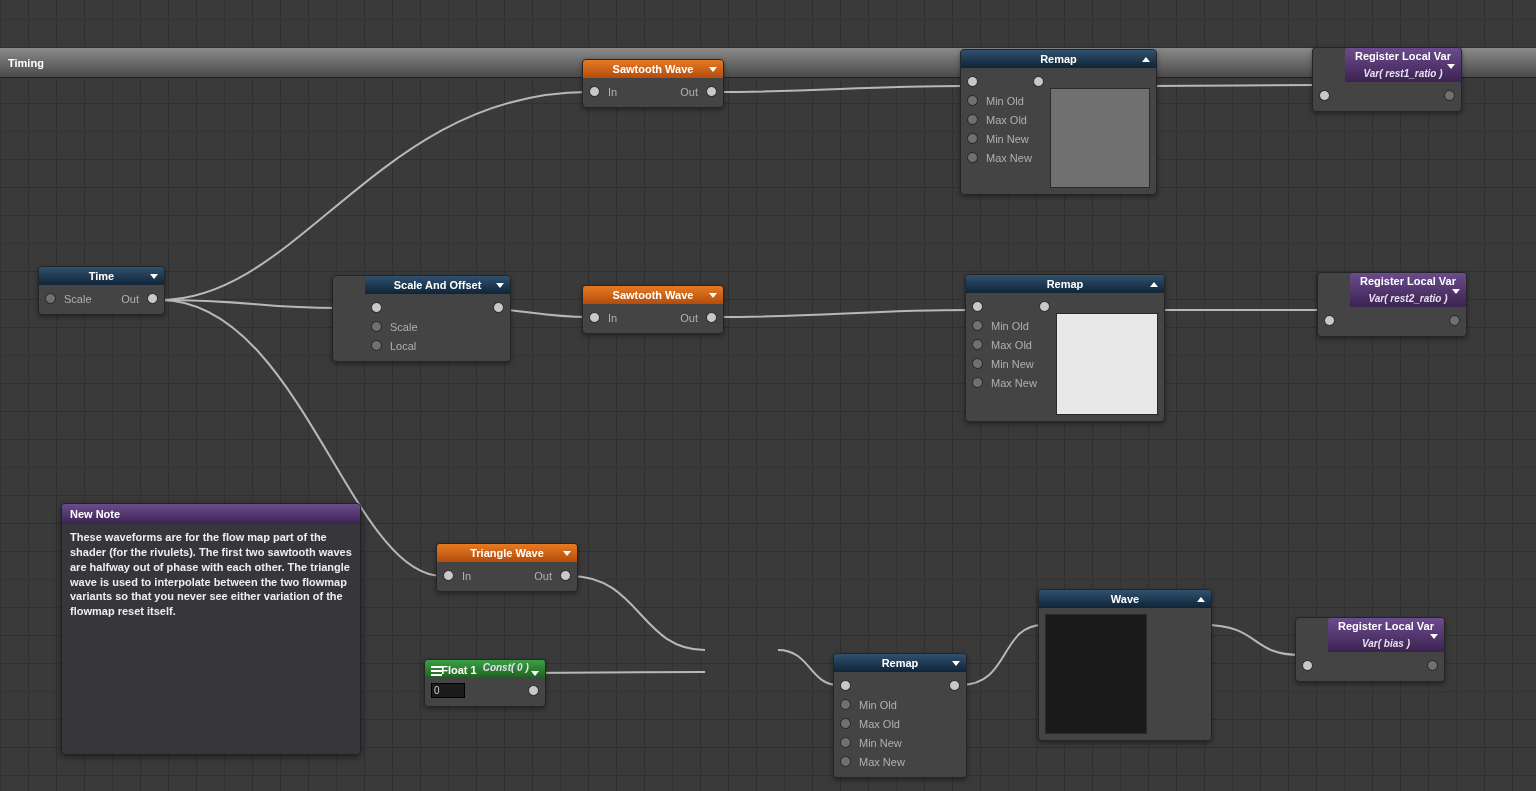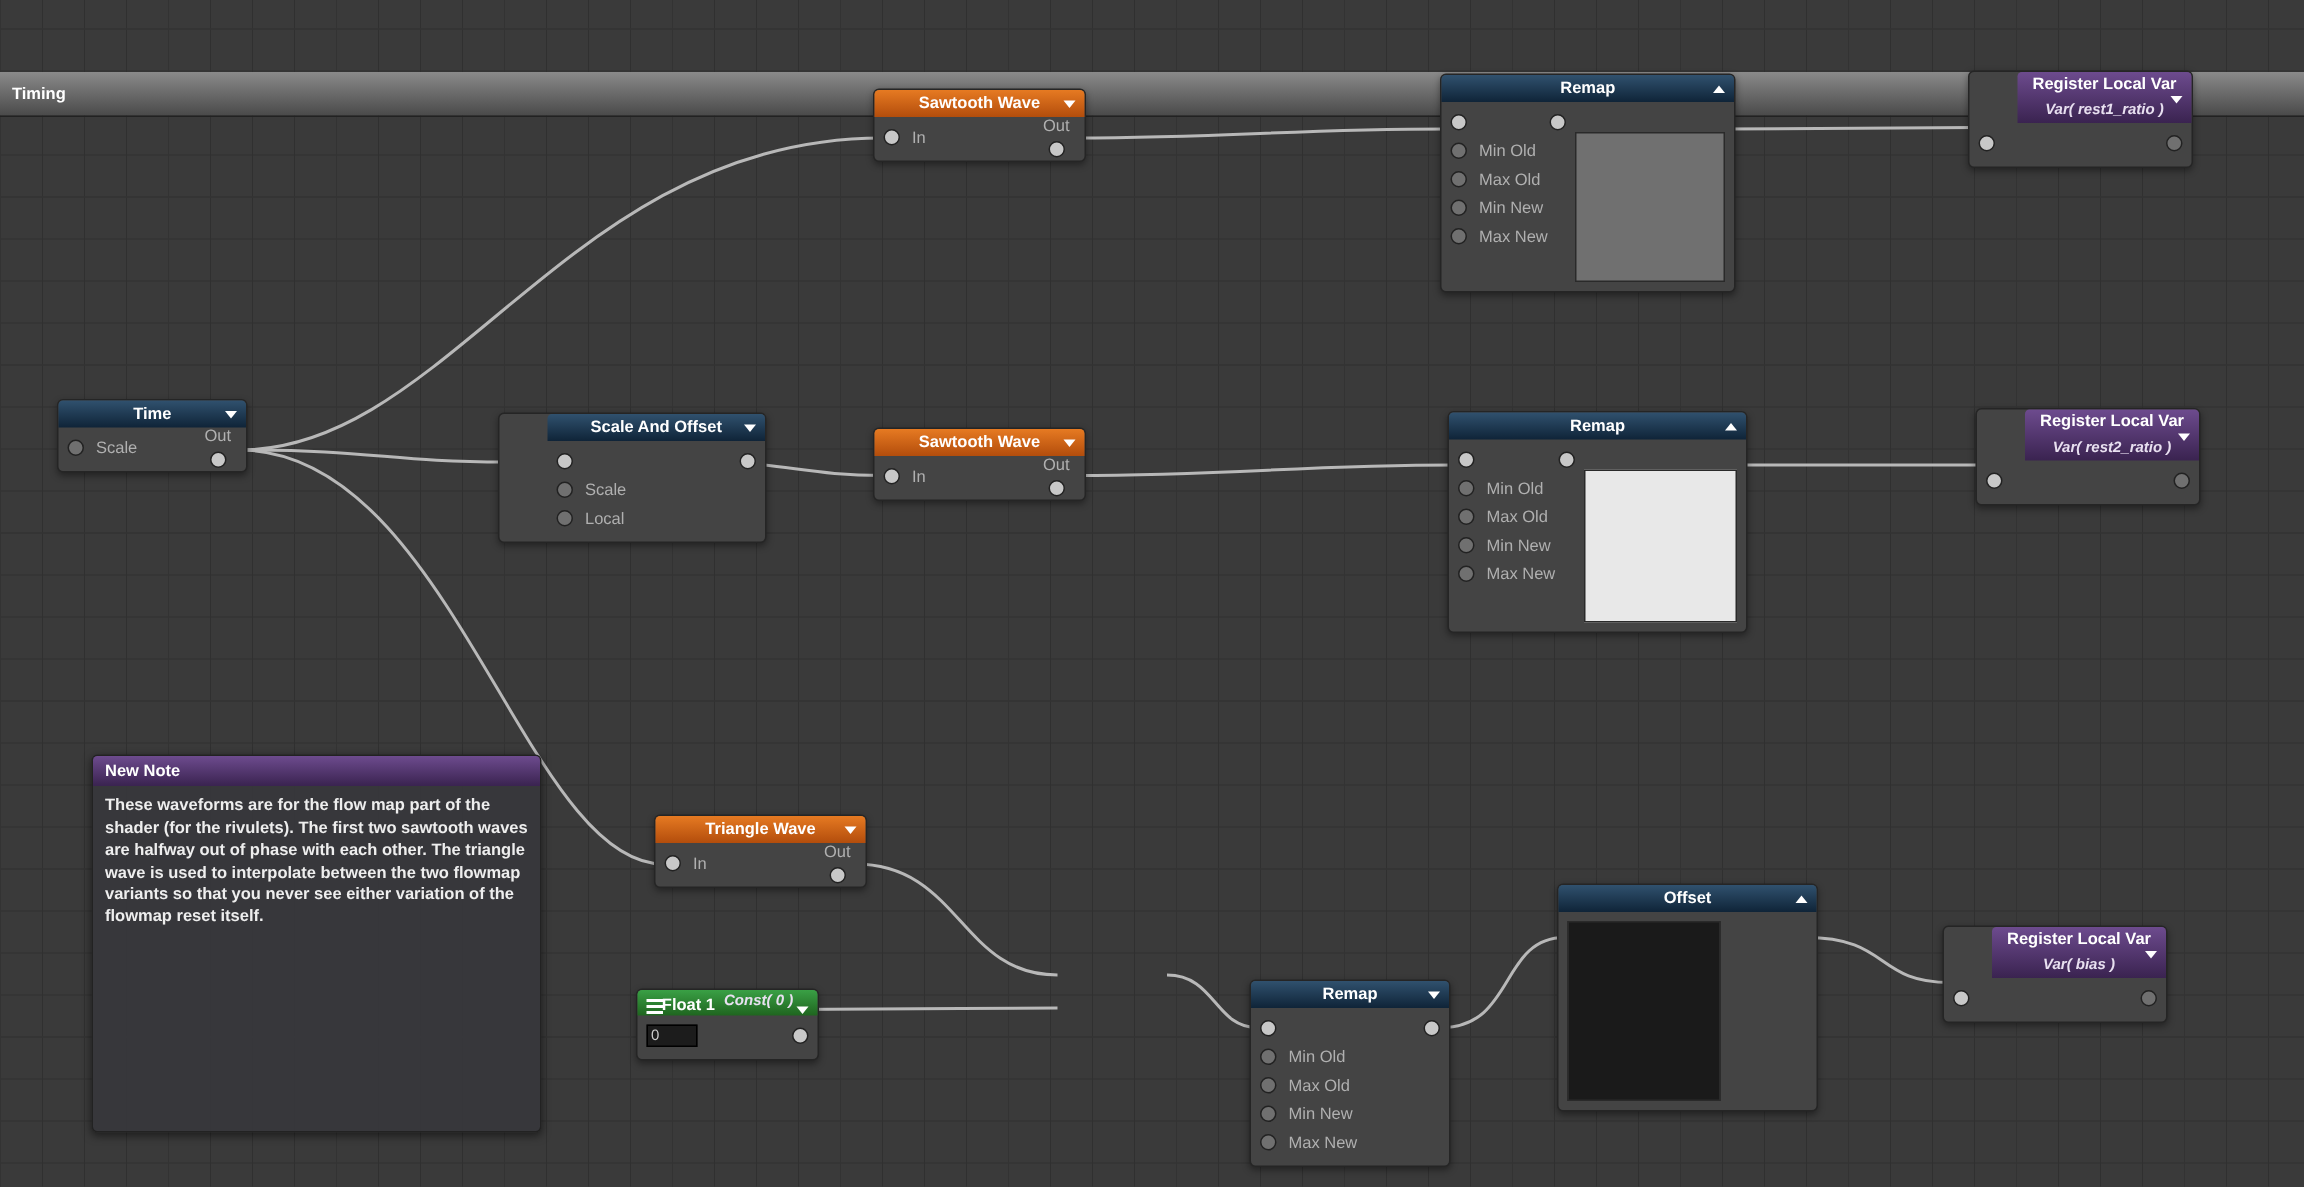--- a/index.html
+++ b/index.html
@@ -76,21 +76,21 @@
   .orange{background:linear-gradient(#e67a22,#b34d0c);}
   .blue  {background:linear-gradient(#30516e,#0f2438);}
   .purple{background:linear-gradient(#6d4b8e,#3a2350);margin-left:32px;}
   .green {background:linear-gradient(#3aa045,#1f651f);}
   .body{padding:4px 6px 6px;position:relative;}
   .row{display:flex;align-items:center;justify-content:space-between;height:19px;}
   .port{width:9px;height:9px;border-radius:50%;background:var(--port);border:1px solid #222;flex:none;}
   .port.bright{background:var(--port-bright);}
   .plabel{color:var(--text-dim);padding:0 4px;}
   .left{display:flex;align-items:center;gap:4px;}
-  .right{display:flex;align-items:center;gap:4px;flex-direction:column;}
+  .right{display:flex;align-items:center;gap:4px;}
   .preview{background:#555;border:1px solid #2a2a2a;}
   .preview.dark{background:#1a1a1a;}
   .preview.light{background:#e8e8e8;}
   .preview.mid{background:#707070;}
 
   .note{
     position:absolute;
     background:rgba(55,55,60,.9);
     border:1px solid #222;border-radius:4px;
     box-shadow:0 2px 6px rgba(0,0,0,.5);
@@ -400,21 +400,21 @@
           <div class="left">
             <span class="port"></span>
             <span class="plabel">Max New</span>
           </div>
         </div>
     </div>
   </div>
 
   <div class="node" style="left:1038px;top:570px;width:172px;">
     <div class="hdr blue">
-      <span>Offset</span>
+      <span>Wave</span>
       <span class="tri up"></span>
     </div>
     <div class="body" style="display:flex;gap:6px;">
       <div class="preview dark" style="width:100px;height:118px;margin-top:2px;"></div>
     </div>
   </div>
 
   <div class="node" style="left:1312px;top:28px;width:148px;">
     <div class="hdr purple" style="flex-direction:column;padding:2px 6px 0;">
       <span>Register Local Var</span>

